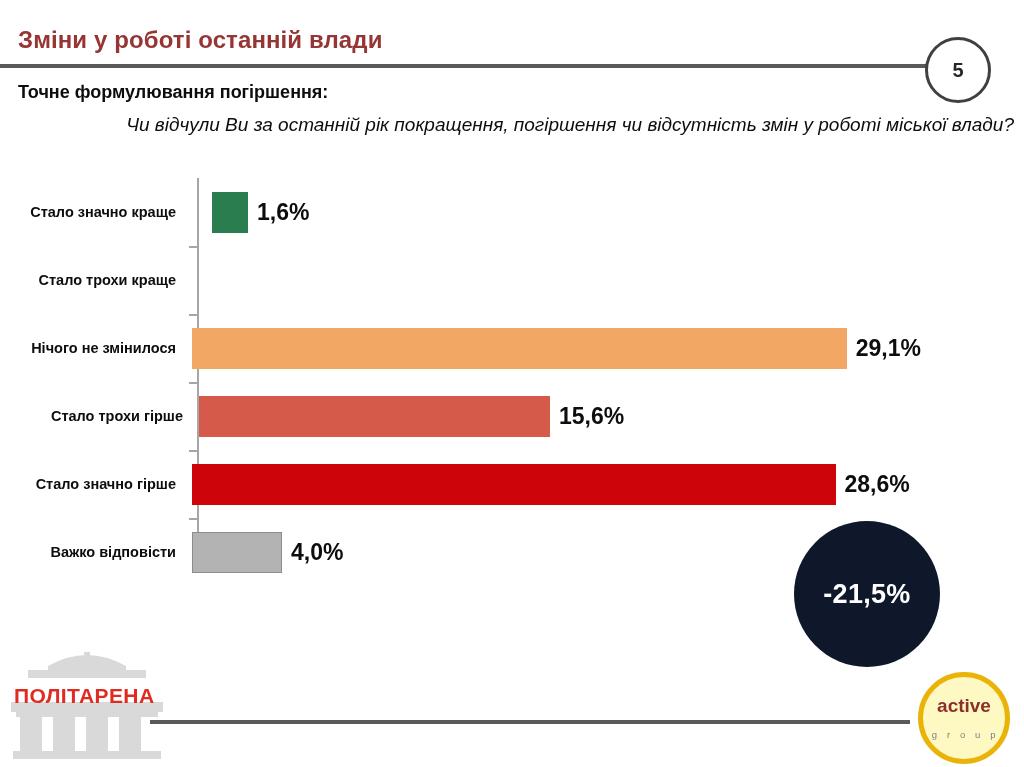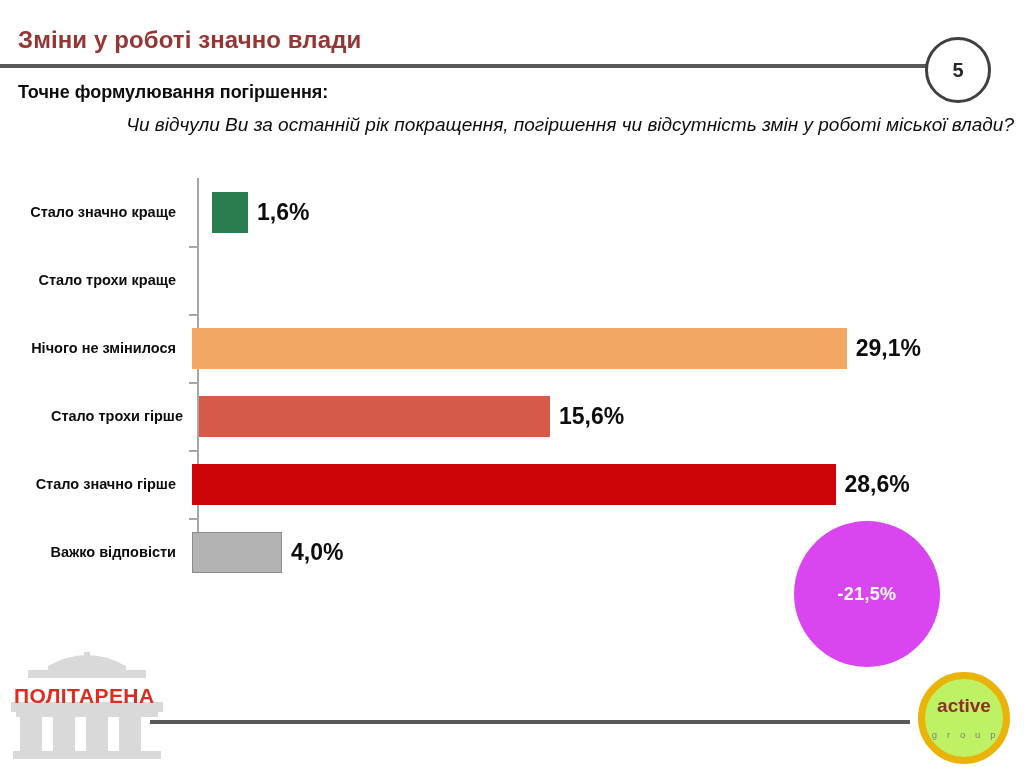--- a/index.html
+++ b/index.html
@@ -73,23 +73,23 @@
   }
   .tick {
     position: absolute; left: 189px;
     width: 8px; height: 2px; background: #a6a6a6;
   }
 
   
   .highlight-circle {
     position: absolute; left: 794px; top: 521px;
     width: 146px; height: 146px; border-radius: 50%;
-    background: #d946ef;
+    background: #0f172a;
     display: flex; align-items: center; justify-content: center;
-    color: #ffffff; font-size: 18px; font-weight: bold;
+    color: #ffffff; font-size: 27px; font-weight: bold;
     letter-spacing: .3px;
     text-align: center;
   }
 
   
   .footer-rule {
     position: absolute; left: 150px; top: 720px;
     width: 760px; height: 4px; background: #595959;
   }
   .politarena {
@@ -97,39 +97,39 @@
     width: 158px; height: 112px;
   }
   .politarena-word {
     position: absolute; left: 6px; top: 36px;
     font-size: 21px; font-weight: bold; color: #e02b20;
     letter-spacing: .4px; z-index: 3; white-space: nowrap;
   }
   .active-logo {
     position: absolute; left: 918px; top: 672px;
     width: 92px; height: 92px; border-radius: 50%;
-    border: 7px solid #eab308; background: #bef264;
+    border: 5px solid #eab308; background: #fef9c3;
     display: flex; flex-direction: column;
     align-items: center; justify-content: center;
   }
   .active-word {
     font-size: 19px; font-weight: bold; color: #8c2f2b;
     line-height: 1;
   }
   .group-word {
     font-size: 9.5px; color: #808080; letter-spacing: 3.6px;
     margin-top: 14px; margin-left: 3px;
   }
 </style>
 </head>
 <body>
 
 <div class="slide">
 
-  <div class="slide-title">Зміни у роботі значно влади</div>
+  <div class="slide-title">Зміни у роботі останній влади</div>
   <div class="header-rule"></div>
   <div class="page-badge">5</div>
 
   <div class="q-label">Точне формулювання погіршення:</div>
   <div class="q-text">Чи відчули Ви за останній рік покращення, погіршення чи відсутність змін у роботі міської влади?</div>
 
   <div class="chart">
     <div class="axis-line"></div>
     <div class="rows">
         <div class="row" style="top: 8px; gap: 20px;">

